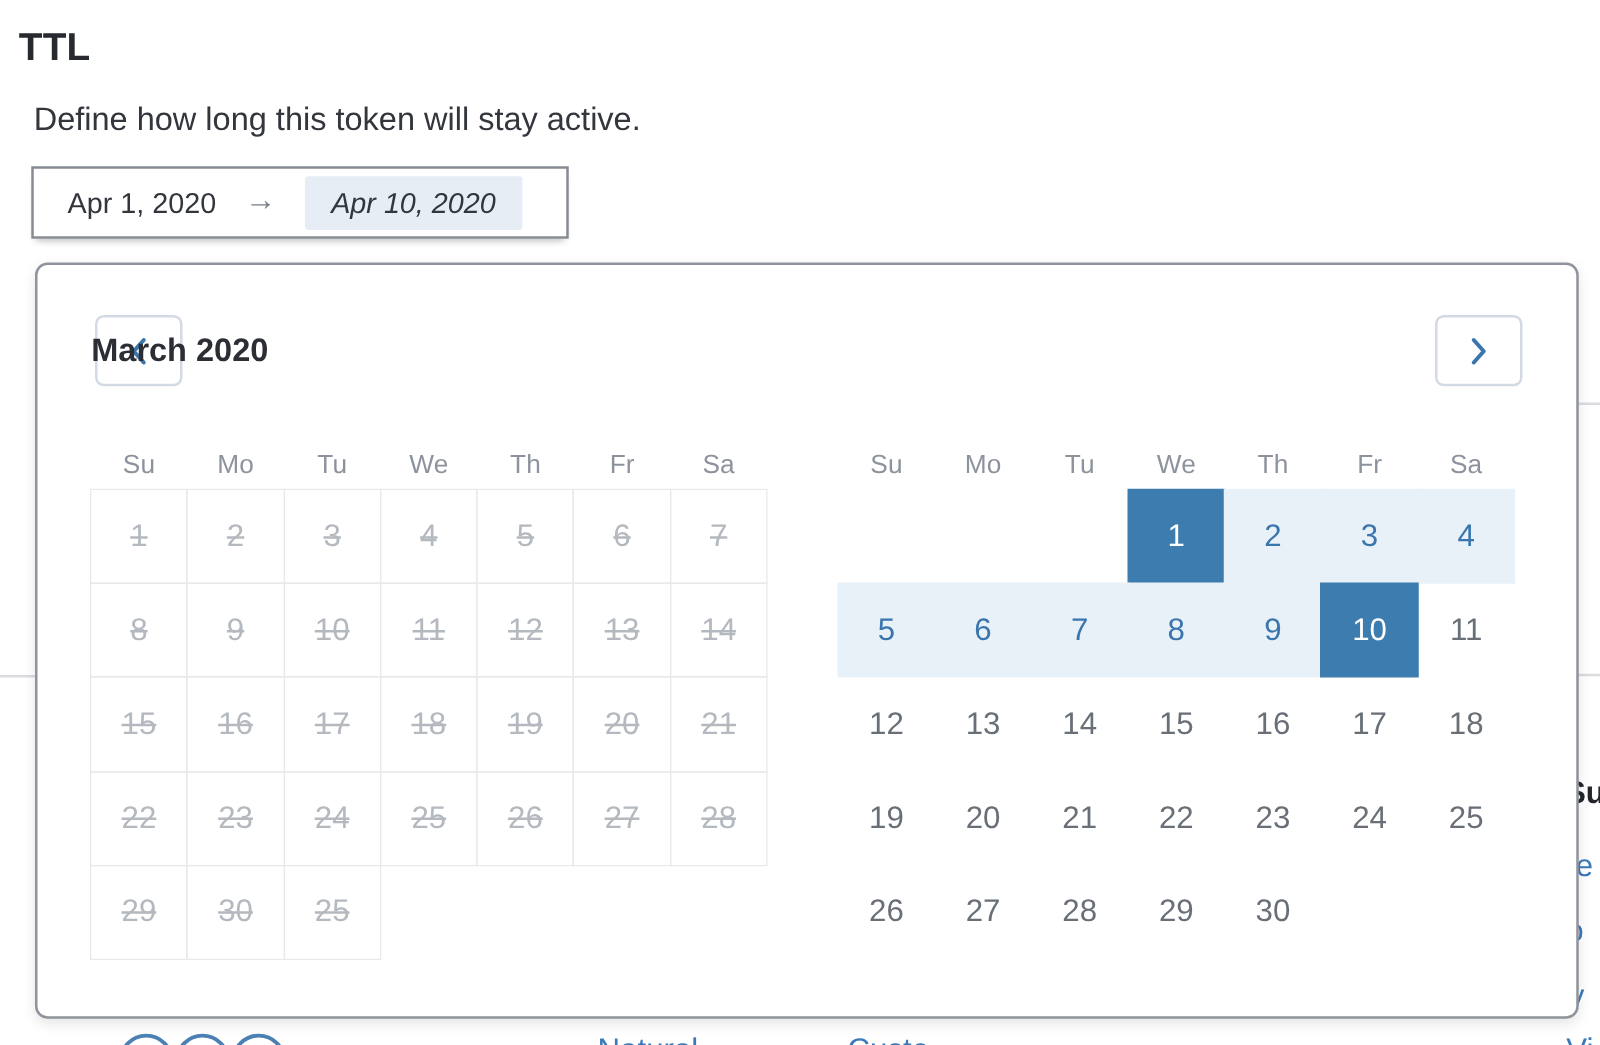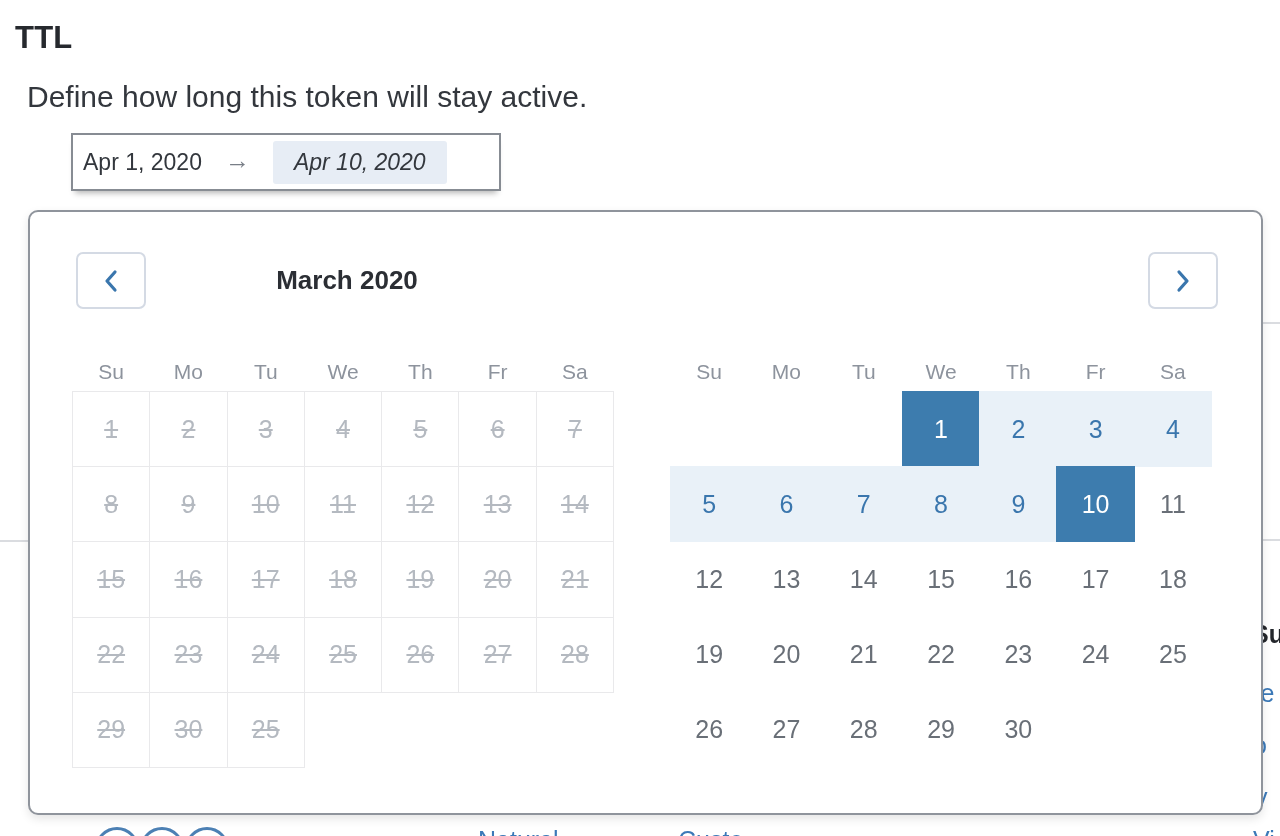--- a/index.html
+++ b/index.html
@@ -5,30 +5,29 @@
   * { margin:0; padding:0; box-sizing:border-box; }
   html,body { width:1280px; height:836px; }
   body {
     position:relative; overflow:hidden; background:#ffffff;
     font-family:"Liberation Sans","DejaVu Sans",sans-serif;
     color:#2b2e34;
   }
 
   
   .page-title { position:absolute; left:15px; top:20px; font-size:31px; font-weight:700; color:#26292e; letter-spacing:0.2px; }
-  .page-subtitle { position:absolute; left:27px; top:80px; font-size:30px; font-weight:400; color:#33373d; }
+  .page-subtitle { position:absolute; left:27px; top:80px; font-size:26px; font-weight:400; color:#33373d; }
 
   
   .date-input {
     position:absolute; left:25px; top:133px; width:430px; height:58px;
     background:#fff; border:2px solid #878c93;
-    display:flex; align-items:center; padding-left:10px; gap:23px;
+    display:flex; align-items:center; padding-left:27px; gap:23px;
     box-shadow:0 6px 6px -4px rgba(0,0,0,0.30);
     cursor:pointer;
-    margin-left:46px;
   }
   .date-start { font-size:23px; color:#33373d; }
   .date-arrow { font-size:25px; color:#787e87; line-height:1; padding-bottom:3px; }
   .date-end {
     font-size:23px; color:#33373d; background:#e7edf5; border-radius:3px;
     padding:8px 21px;
     font-style:italic;
   }
 
   
@@ -61,21 +60,21 @@
   }
   .nav-btn {
     position:absolute; top:40px; width:70px; height:57px;
     background:#fff; border:2px solid #d4dae4; border-radius:7px;
     display:flex; align-items:center; justify-content:center; cursor:pointer;
   }
   .nav-prev { left:46px; }
   .nav-next { left:1118px; }
   .month-title {
     position:absolute; top:40px; width:548px; height:57px; line-height:57px;
-    text-align:center; font-size:26px; font-weight:700; color:#2b2e34;
+    font-size:26px; font-weight:700; color:#2b2e34;
   }
   .t-march { left:43px; }
   .t-april { left:641px; }
 
   .month-panel { position:absolute; top:144px; width:550px; }
   .p-march { left:43px; }
   .p-april { left:641px; }
 
   .weekrow { display:flex; }
   .cell {

